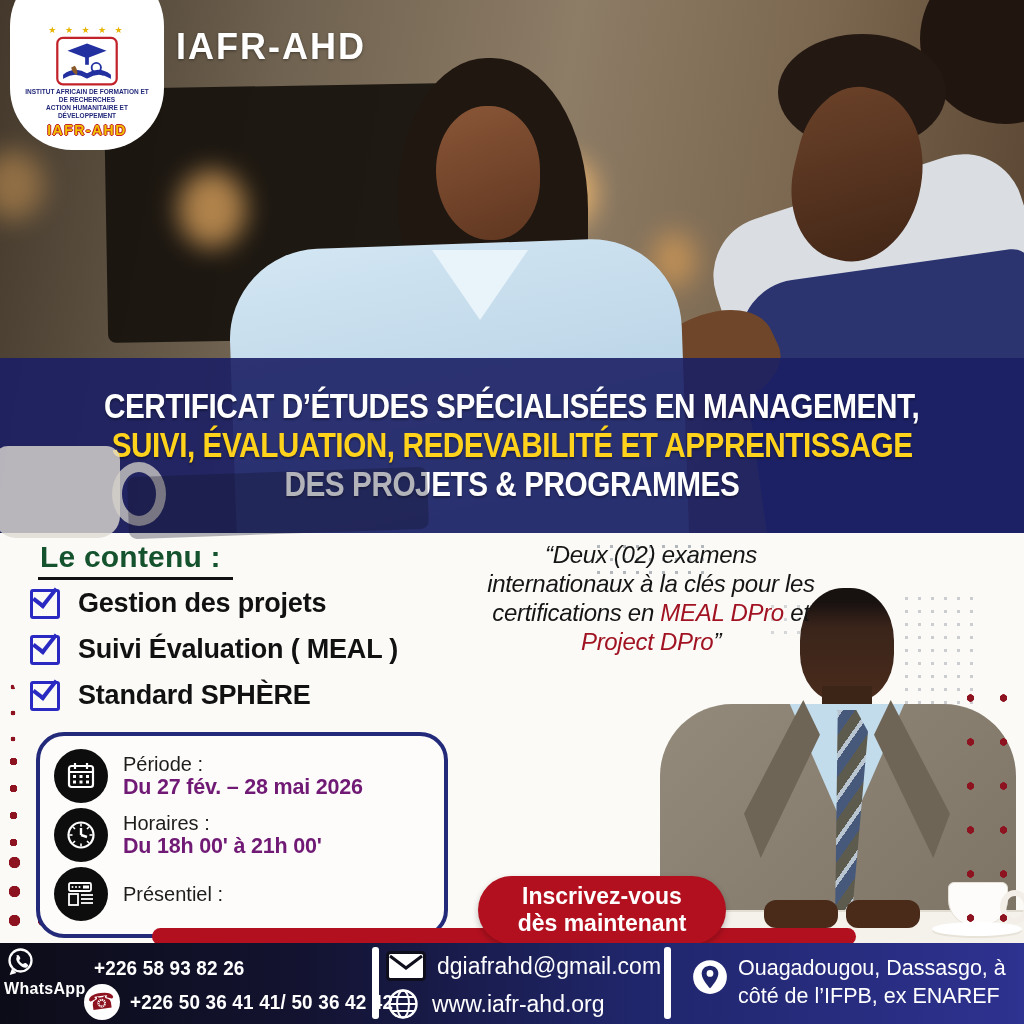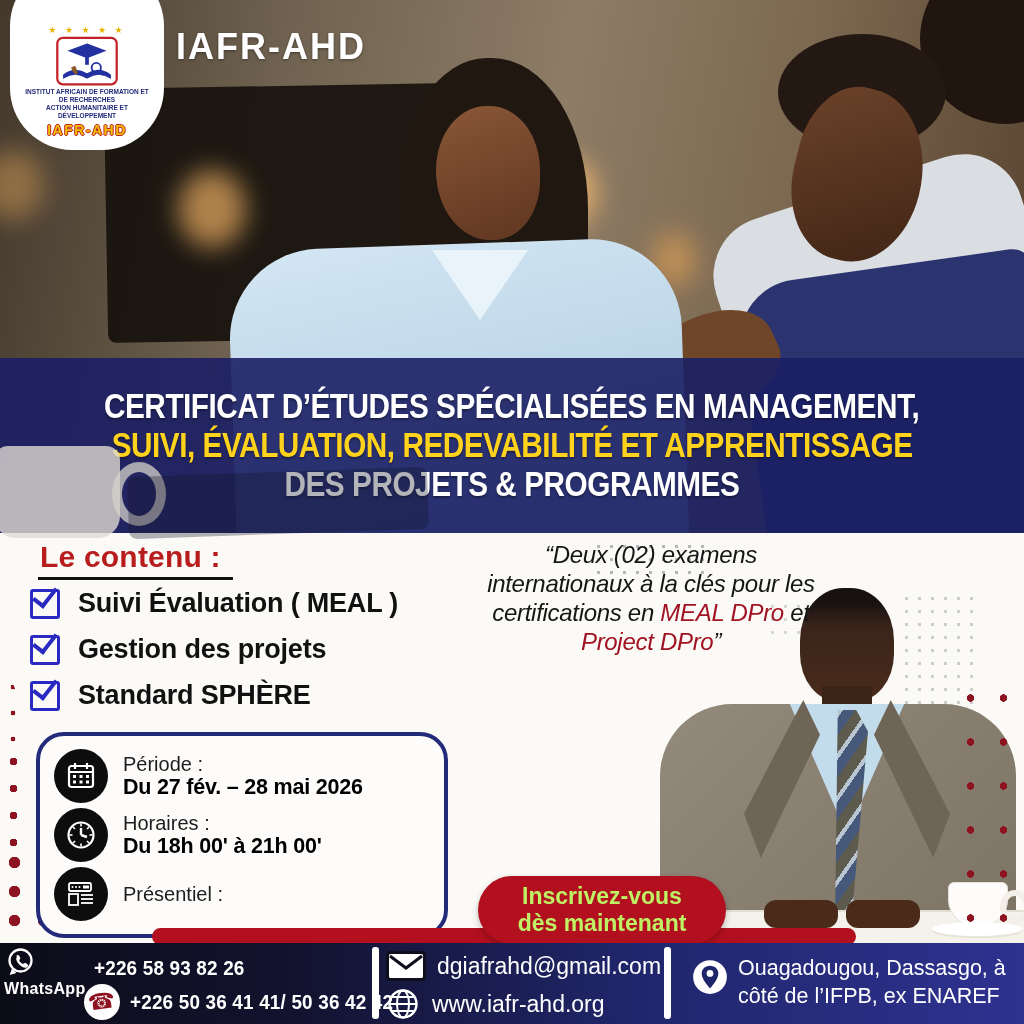--- a/index.html
+++ b/index.html
@@ -76,42 +76,42 @@
   .dt1{top:0;height:100px;background-image:radial-gradient(circle,#8e1320 2.2px,transparent 2.6px);background-size:26px 26px;}
   .dt2{top:100px;height:100px;background-image:radial-gradient(circle,#8e1320 3.6px,transparent 4px);background-size:27px 27px;}
   .dt3{top:200px;height:98px;background-image:radial-gradient(circle,#8e1320 5.5px,transparent 6px);background-size:29px 29px;}
   .dot-col-right{right:0;top:676px;width:70px;height:262px;z-index:2;
        background-image:radial-gradient(circle,#8e1320 3.5px,transparent 4px);background-size:33px 44px;}
   .grey-dots{background-image:radial-gradient(circle,#9aa0a8 1.6px,transparent 2px);background-size:13px 13px;}
   .gd1{left:592px;top:540px;width:116px;height:34px;opacity:.75;}
   .gd2{left:900px;top:592px;width:74px;height:118px;opacity:.5;}
   .gd3{left:766px;top:600px;width:120px;height:44px;opacity:.4;}
 
-  #content-heading{left:38px;top:540px;font-size:30px;font-weight:800;color:#b91c1c;
+  #content-heading{left:38px;top:540px;font-size:30px;font-weight:800;color:#14532d;
                    border-bottom:3.5px solid #111;padding:0 12px 3px 2px;letter-spacing:.2px;}
   #checklist{left:30px;top:588px;display:flex;flex-direction:column;gap:15px;}
   .check-item{display:flex;align-items:center;font-size:27px;font-weight:800;color:#111;letter-spacing:-.2px;}
   .cb{width:24px;height:24px;border:3.5px solid #2a2ac2;border-radius:3px;position:relative;
       margin-right:18px;flex:none;}
   .cb::after{content:"";position:absolute;left:5px;top:-9px;width:10px;height:20px;
              border-right:4.5px solid #2a2ac2;border-bottom:4.5px solid #2a2ac2;transform:rotate(38deg);}
 
   #quote{left:482px;top:540px;width:338px;text-align:center;font-style:italic;font-weight:400;
          font-size:24px;line-height:29px;color:#151515;letter-spacing:-.3px;z-index:3;}
   .hl{color:#a11322;}
 
   
   #schedule{left:36px;top:732px;width:412px;height:206px;border:4px solid #232a7a;border-radius:28px;
             background:#fdfcfa;box-sizing:border-box;padding:13px 14px;display:flex;
             flex-direction:column;justify-content:space-between;z-index:3;}
   .sch-row{display:flex;align-items:center;gap:15px;}
   .icon-circle{width:54px;height:54px;background:#0d0d0d;border-radius:50%;flex:none;
                display:flex;align-items:center;justify-content:center;}
   .sch-label{font-size:20px;color:#1d1d1d;line-height:22px;}
-  .sch-value{font-size:21.5px;font-weight:800;color:#000000;line-height:24px;letter-spacing:-.2px;}
+  .sch-value{font-size:21.5px;font-weight:800;color:#701a75;line-height:24px;letter-spacing:-.2px;}
 
   
   #suitman{left:652px;top:584px;width:372px;height:359px;overflow:hidden;z-index:1;}
   .sm-head{left:148px;top:4px;width:94px;height:114px;border-radius:46% 46% 42% 42%;
            background:linear-gradient(#171110 12%,#3a241a 34%,#4a2c1c);}
   .sm-neck{left:170px;top:102px;width:50px;height:32px;background:#3c2416;}
   .sm-suit{left:8px;top:120px;width:356px;height:242px;border-radius:72px 72px 0 0;
            background:linear-gradient(135deg,#938a7b,#7d7365);}
   .sm-shirt{left:130px;top:120px;width:130px;height:152px;background:#c3dcec;
             clip-path:polygon(6% 0,94% 0,50% 86%);}
@@ -129,21 +129,21 @@
   .sm-cup{left:296px;top:298px;width:58px;height:42px;background:#fdfcfa;border:1px solid #e5e0d6;
           border-radius:6px 6px 26px 26px;}
   .sm-cup-handle{left:348px;top:306px;width:18px;height:22px;border:6px solid #f3efe8;border-radius:50%;}
   .sm-saucer{left:280px;top:338px;width:90px;height:14px;background:#ffffff;border-radius:50%;
              box-shadow:0 2px 0 #e8e3d9;}
 
   
   .red-strip{left:152px;top:928px;width:704px;height:17px;background:#b3101f;border-radius:10px;z-index:7;}
   #cta{left:478px;top:876px;width:248px;height:68px;background:#b3101f;border-radius:36px;z-index:8;
        display:flex;flex-direction:column;align-items:center;justify-content:center;
-       color:#bef264;font-weight:800;font-size:23px;line-height:27px;cursor:pointer;
+       color:#ffffff;font-weight:800;font-size:23px;line-height:27px;cursor:pointer;
        box-shadow:0 3px 6px rgba(0,0,0,.25);}
 
   
   #footer{left:0;top:943px;width:1024px;height:81px;z-index:9;
           background:linear-gradient(90deg,#0c0c18 0%,#131331 30%,#20266b 62%,#2e3290 100%);}
   .fdiv{top:4px;width:7px;height:72px;background:#fff;border-radius:3px;}
   .fdiv1{left:372px;} .fdiv2{left:664px;}
   .wa-col{left:4px;top:3px;width:76px;color:#fff;}
   .wa-label{font-size:16px;font-weight:700;margin-top:-2px;letter-spacing:.3px;}
   .phone-circle{left:84px;top:41px;width:36px;height:36px;background:#fff;border-radius:50%;
@@ -217,25 +217,25 @@
 <div class="abs dots dot-col-right"></div>
 <div class="abs grey-dots gd1"></div>
 <div class="abs grey-dots gd2"></div>
 <div class="abs grey-dots gd3"></div>
 
 <div id="content-heading" class="abs">Le contenu :</div>
 
 <div id="checklist" class="abs">
   <div class="check-item">
     <span class="cb"></span>
-    <span>Suivi Évaluation ( MEAL )</span>
+    <span>Gestion des projets</span>
   </div>
   <div class="check-item">
     <span class="cb"></span>
-    <span>Gestion des projets</span>
+    <span>Suivi Évaluation ( MEAL )</span>
   </div>
   <div class="check-item">
     <span class="cb"></span>
     <span>Standard SPHÈRE</span>
   </div>
 </div>
 
 <div id="quote" class="abs">
   <span>“Deux (02) examens internationaux à la clés pour les certifications en </span><span class="hl">MEAL DPro</span><span> et </span><span class="hl">Project DPro</span><span>”</span>
 </div>

